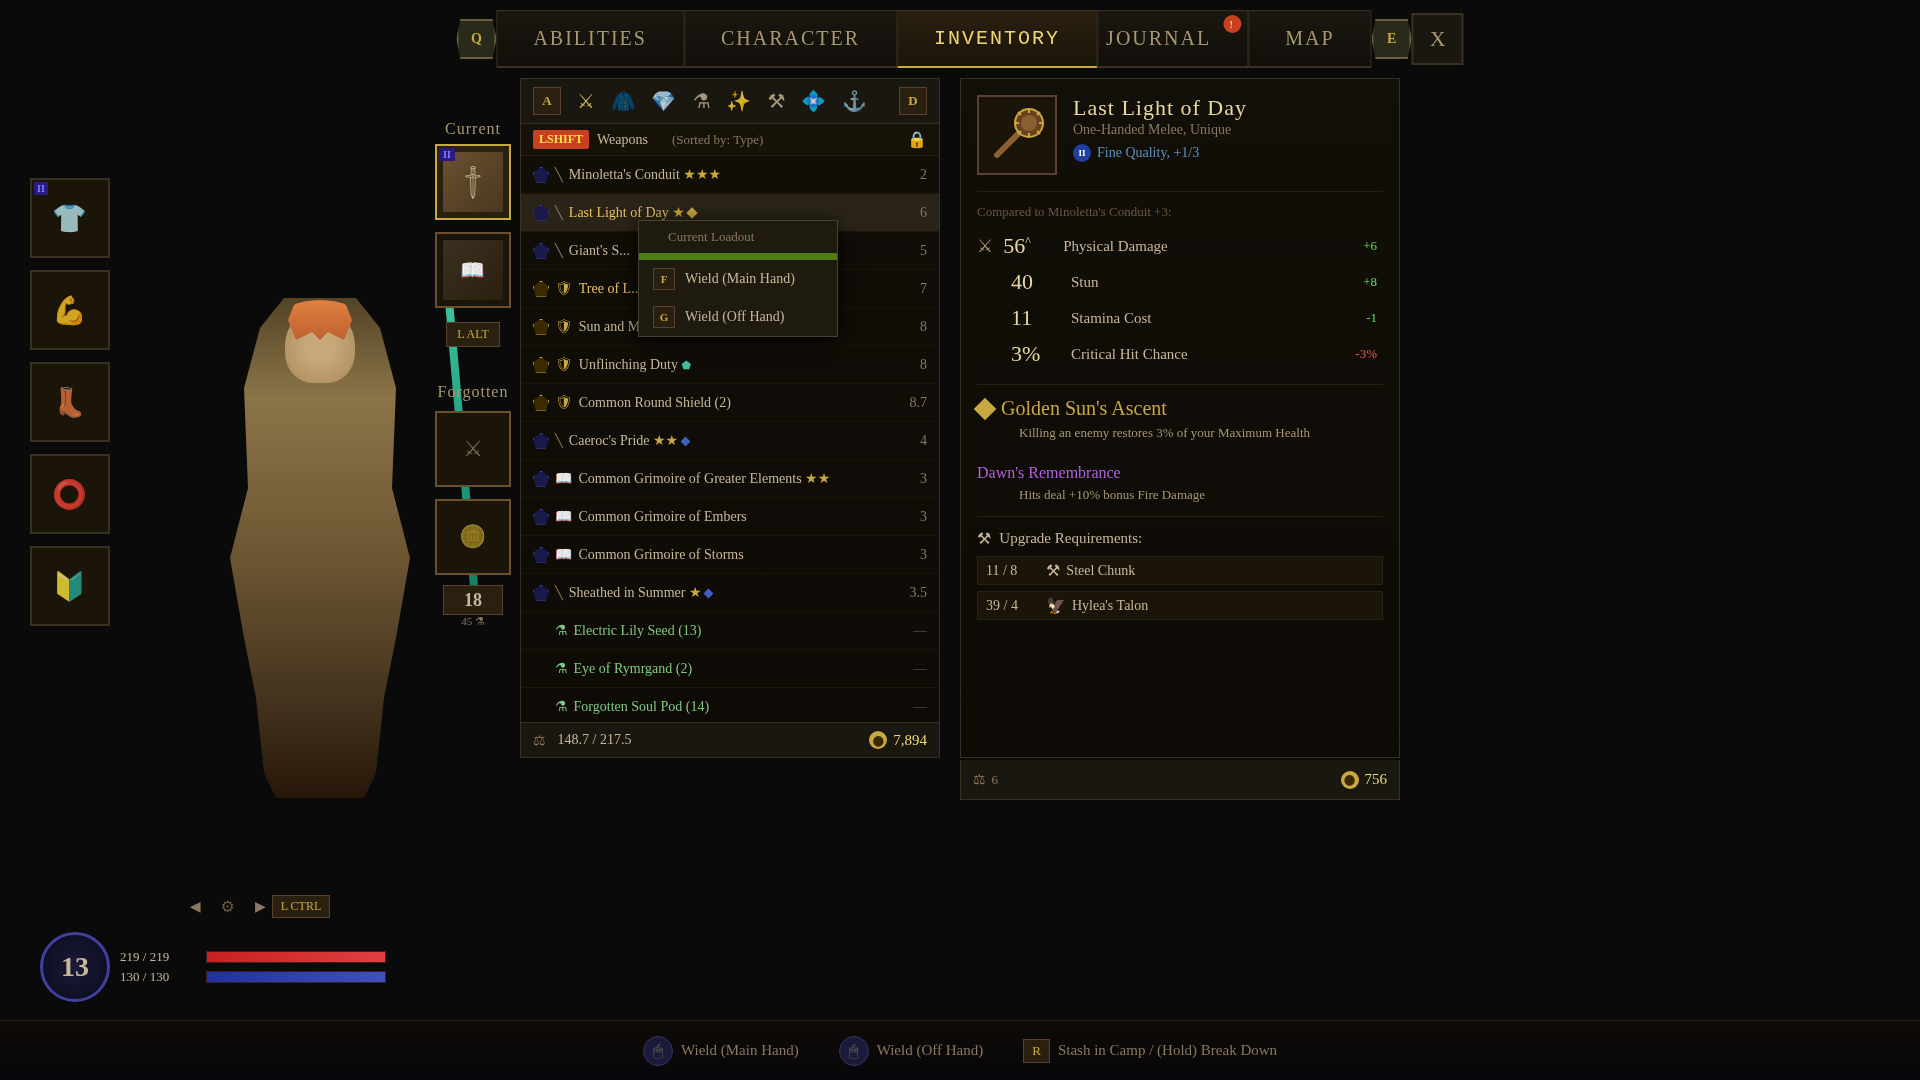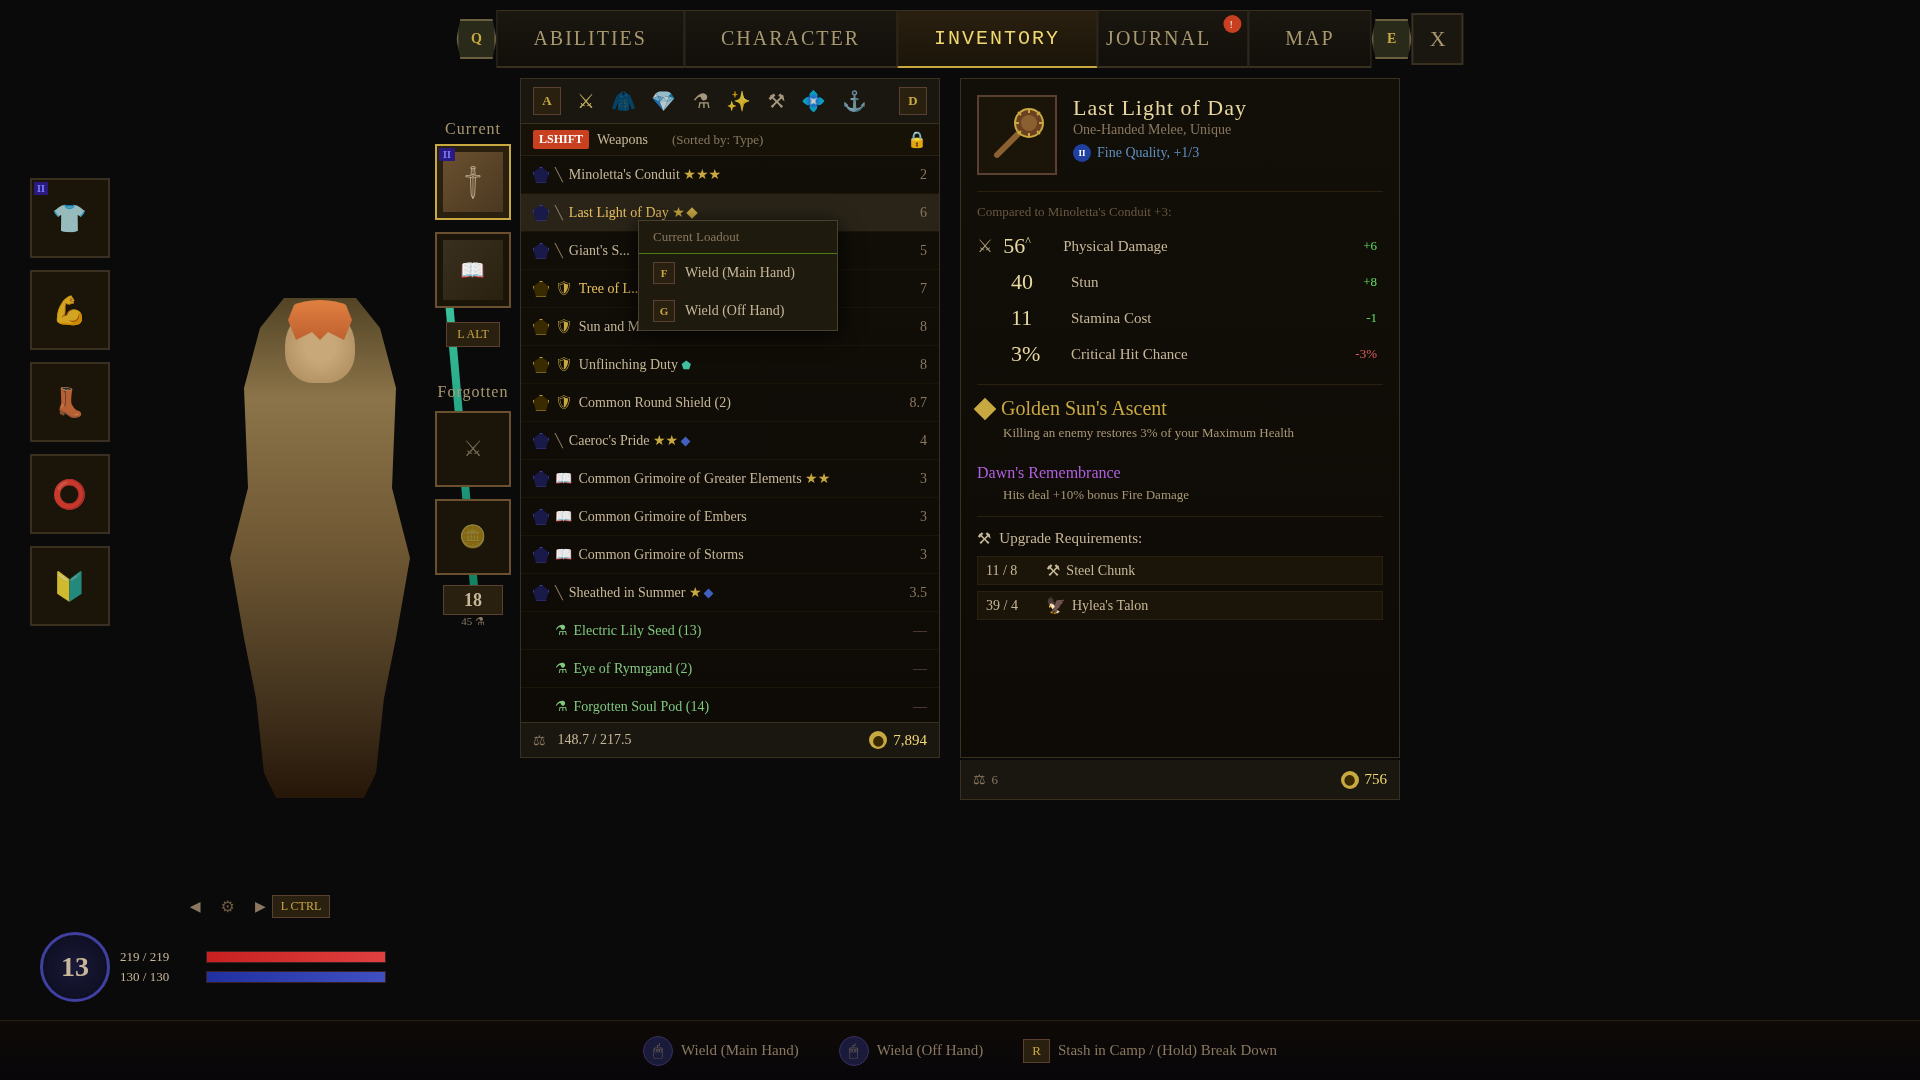--- a/index.html
+++ b/index.html
@@ -259,21 +259,21 @@
       display: flex;
       align-items: center;
       padding: 6px 12px;
       gap: 8px;
       background: #161208;
       border-bottom: 1px solid #2a2010;
     }
 
     .filter-key {
       background: #c84020;
-      color: #ffffff;
+      color: #fde047;
       padding: 2px 6px;
       font-size: 12px;
       font-weight: bold;
       border-radius: 2px;
     }
 
     .filter-text {
       color: #c8b89a;
       font-size: 14px;
     }
@@ -381,24 +381,24 @@
       left: 638px;
       top: 220px;
       background: #1e1a0e;
       border: 1px solid #4a4030;
       z-index: 200;
       min-width: 200px;
       box-shadow: 0 4px 20px rgba(0,0,0,0.8);
     }
 
     .context-header {
-      padding: 8px 14px;
+      padding: 8px 29px;
       font-size: 13px;
       color: #8a7860;
-      border-bottom: 1px solid #4d7c0f;
+      border-bottom: 7px solid #4d7c0f;
     }
 
     .context-item {
       display: flex;
       align-items: center;
       padding: 8px 14px;
       gap: 10px;
       cursor: pointer;
       font-size: 14px;
       color: #c8b89a;
@@ -546,21 +546,21 @@
 
     .ability-name {
       font-size: 20px;
       color: #c8a840;
     }
 
     .ability-desc {
       font-size: 13px;
       color: #a89878;
       line-height: 1.4;
-      margin-left: 26px;
+      margin-left: 42px;
     }
 
     .ability-name-purple {
       font-size: 16px;
       color: #b060e0;
     }
 
     
     .upgrade-section {
       margin-top: 12px;

